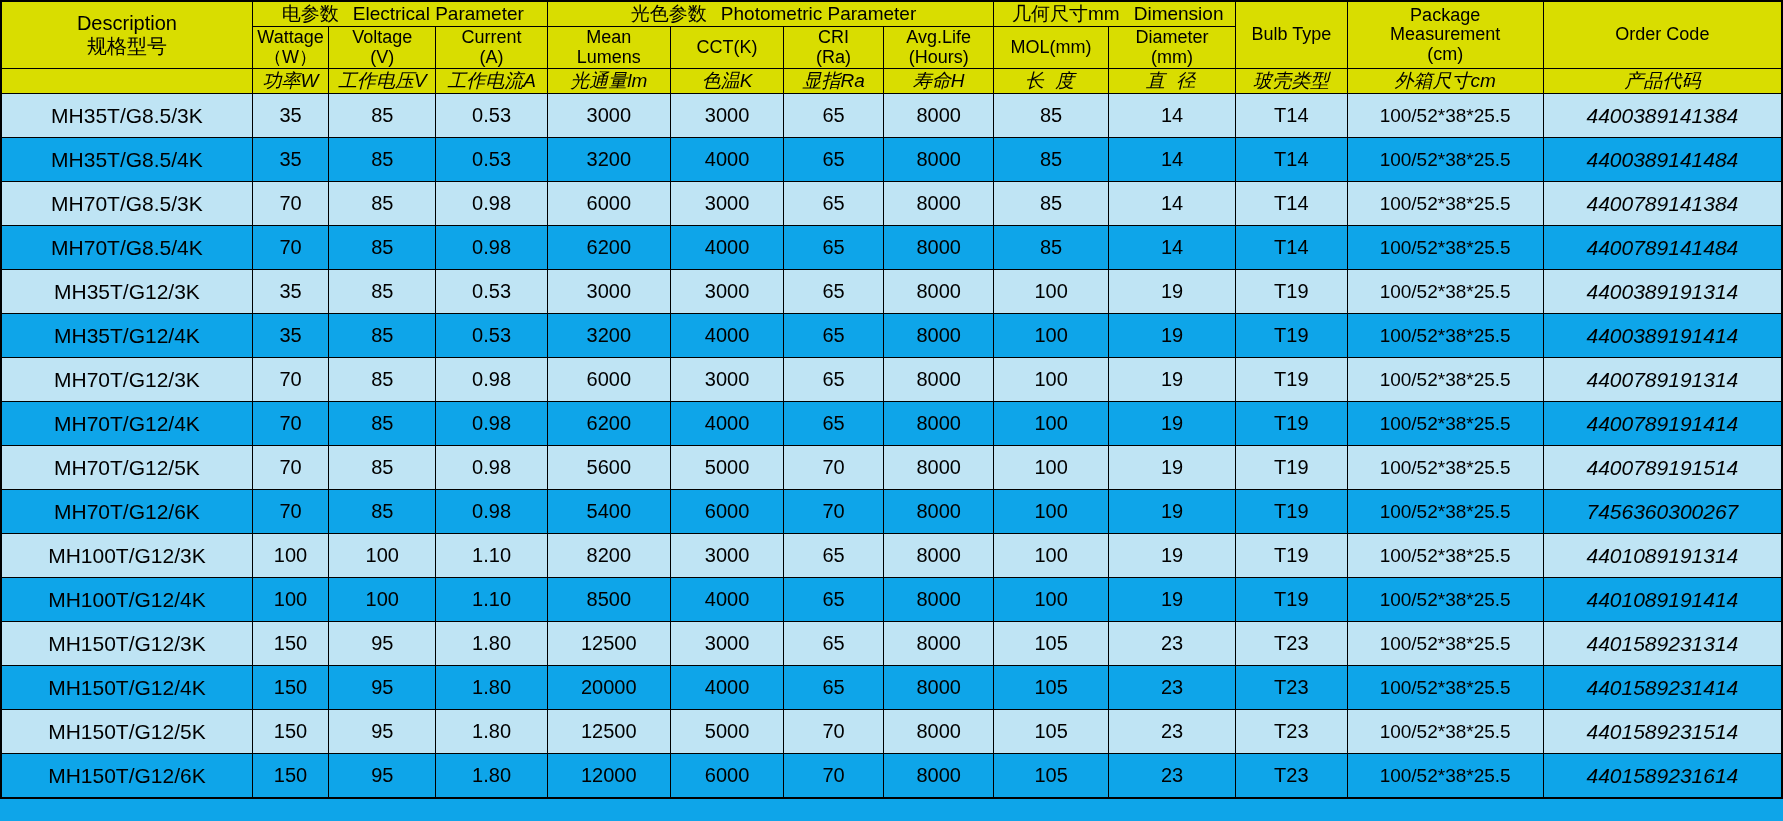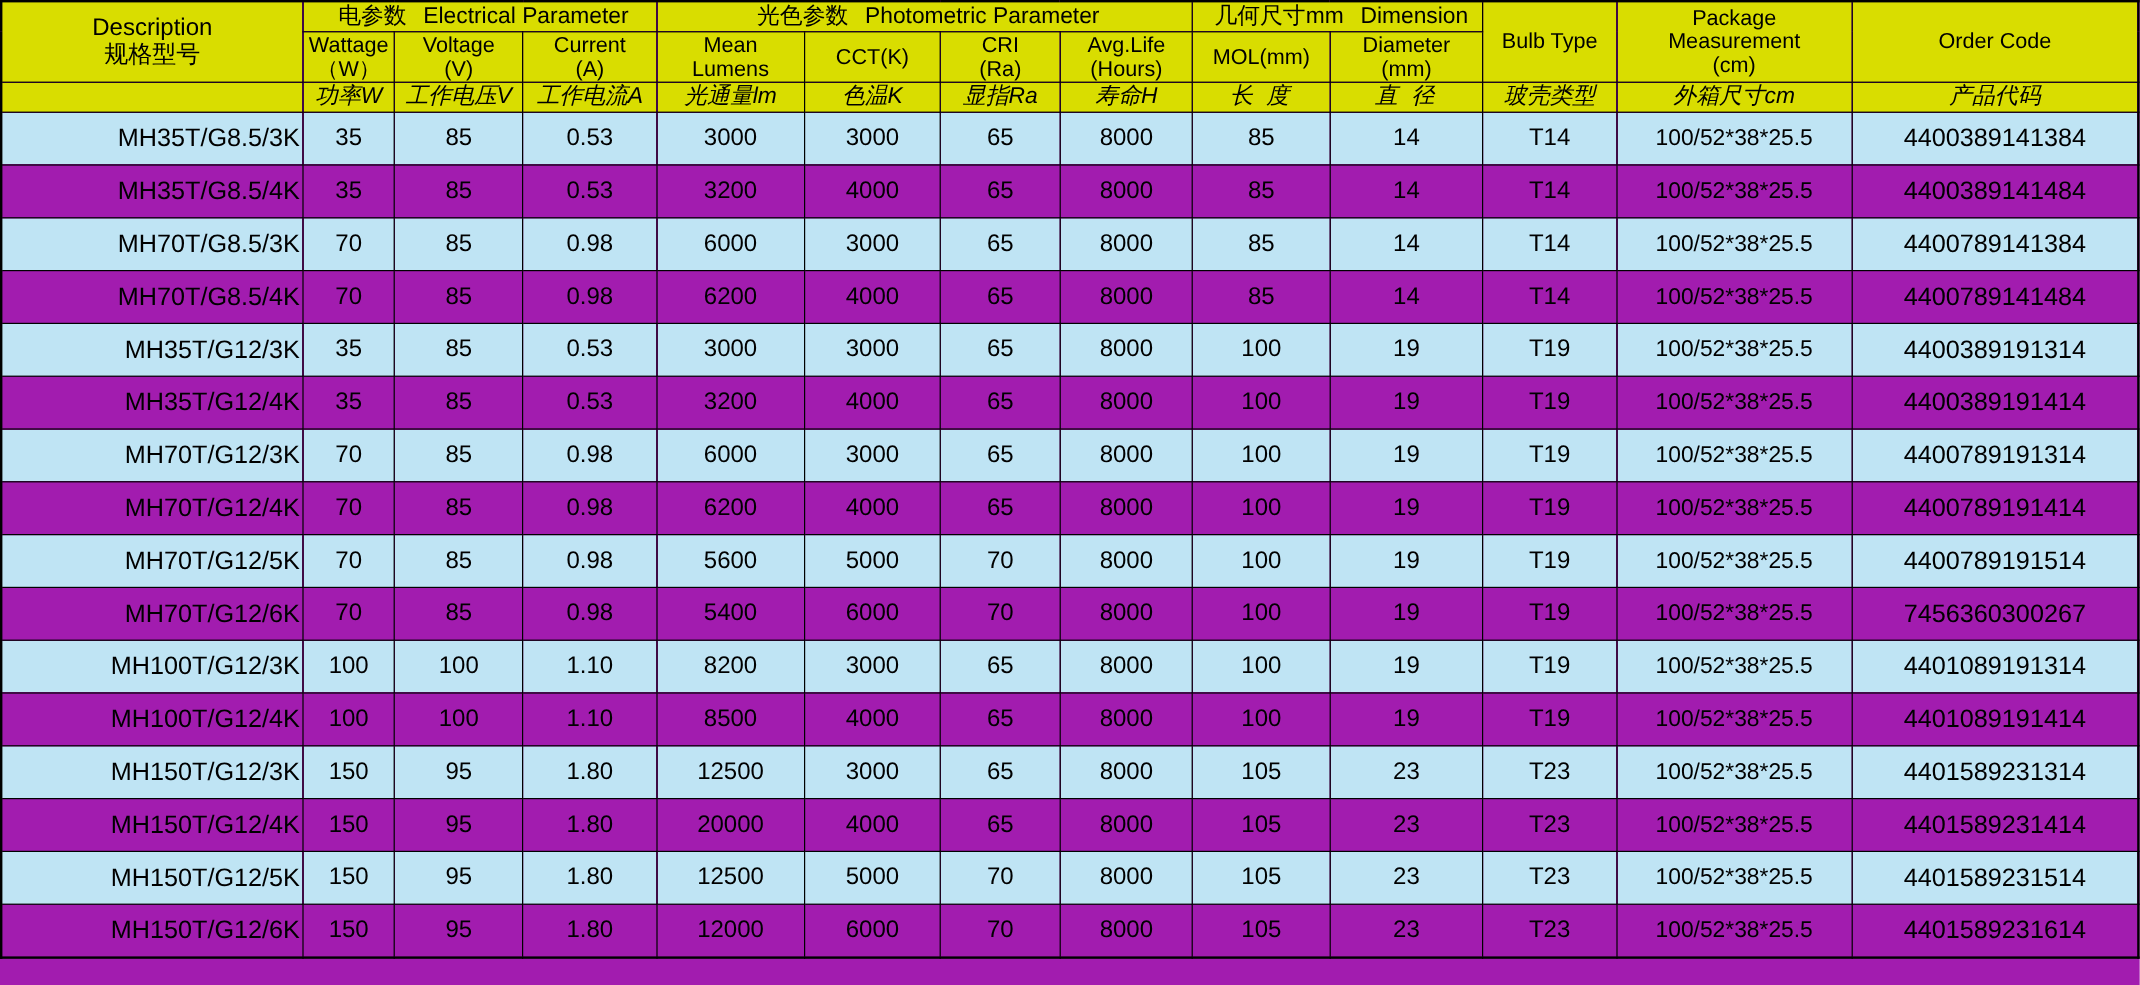--- a/index.html
+++ b/index.html
@@ -10,21 +10,21 @@
   body {
     font-family: "Liberation Sans", sans-serif;
     width: 1783px;
     height: 821px;
     overflow: hidden;
   }
   .sheet {
     width: 1783px;
     height: 821px;
     position: relative;
-    background: #a21caf;
+    background: #0ea5e9;
     box-sizing: border-box;
   }
   table.spec {
     border-collapse: collapse;
     table-layout: fixed;
     width: 1783px;
     border: 2px solid #000;
   }
   table.spec td, table.spec th {
     border: 1.5px solid #000;
@@ -67,24 +67,24 @@
   
   tbody td {
     font-size: 20px;
     height: 41px;
   }
   tbody tr.alt td {
     background: #bfe4f4;
   }
   tbody tr td:first-child {
     font-size: 21px;
-    text-align: right;
   }
   tbody td.code {
     font-size: 21px;
+    font-style: italic;
   }
   tbody td.pkg {
     font-size: 19px;
     margin-top: 28px;
   }
   .twoline { display: block; }
 </style>
 </head>
 <body>
 

